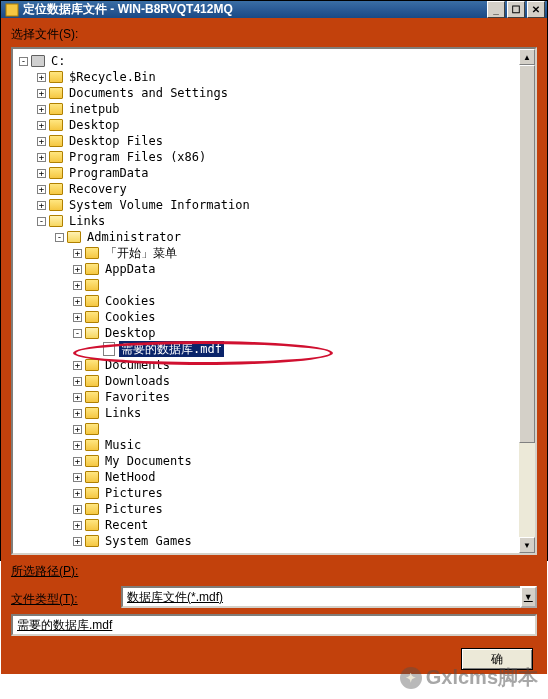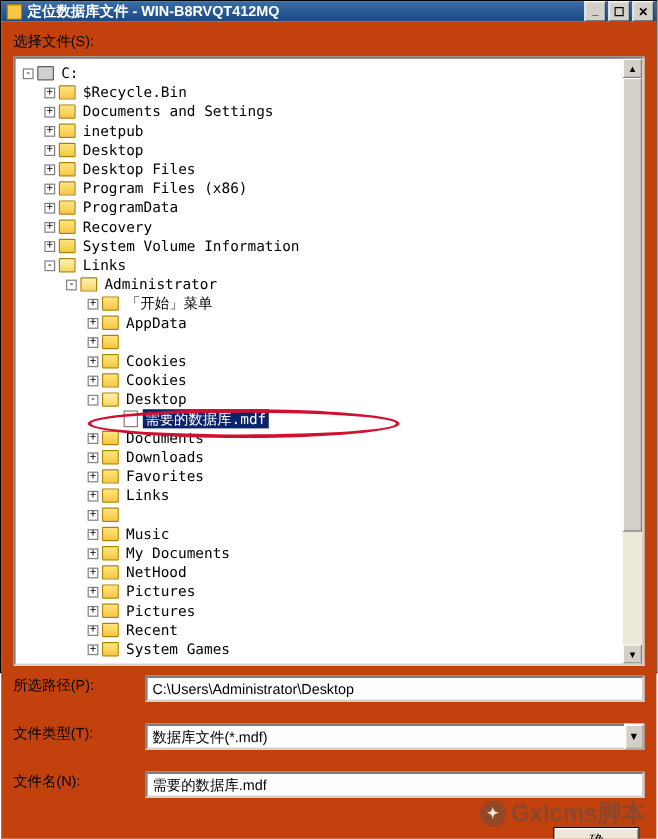--- a/index.html
+++ b/index.html
@@ -145,22 +145,23 @@
 .scrollbar-thumb {
   position:absolute; left:0; right:0;
   background:#d4d0c8;
   border:1px solid #fff;
   border-right-color:#808080;
   border-bottom-color:#808080;
 }
 .form-area { padding-top:8px; }
 .form-row {
   display:flex;
-  align-items:flex-start;
-  margin-bottom:18px;
+  align-items:flex-end;
+  margin-bottom:6px;
+  text-decoration:underline;
 }
 .form-label { width:110px; }
 .form-input-wrap { flex:1; display:flex; }
 .sunken {
   border:2px inset #d4d0c8;
   background:#fff;
   padding:2px 4px;
   font-size:12px;
   height:22px;
   width:100%;
@@ -425,33 +426,29 @@
         <div class="scrollbar-track">
           <div class="scrollbar-thumb" style="top:0; height:80%;"></div>
         </div>
         <div class="scrollbar-arrow">▼</div>
       </div>
     </div>
 
     <div class="form-area">
       <div class="form-row">
         <div class="form-label">所选路径(P):</div>
-        <div class="form-input-wrap">
-          <div class="sunken">C:\Users\Administrator\Desktop</div>
-        </div>
       </div>
       <div class="form-row">
         <div class="form-label">文件类型(T):</div>
         <div class="form-input-wrap combo">
           <div class="sunken">数据库文件(*.mdf)</div>
           <div class="combo-arrow">▼</div>
         </div>
       </div>
       <div class="form-row">
-        <div class="form-label">文件名(N):</div>
         <div class="form-input-wrap">
           <div class="sunken">需要的数据库.mdf</div>
         </div>
       </div>
       <div class="button-row">
         <div class="btn">确</div>
       </div>
     </div>
   </div>
 

